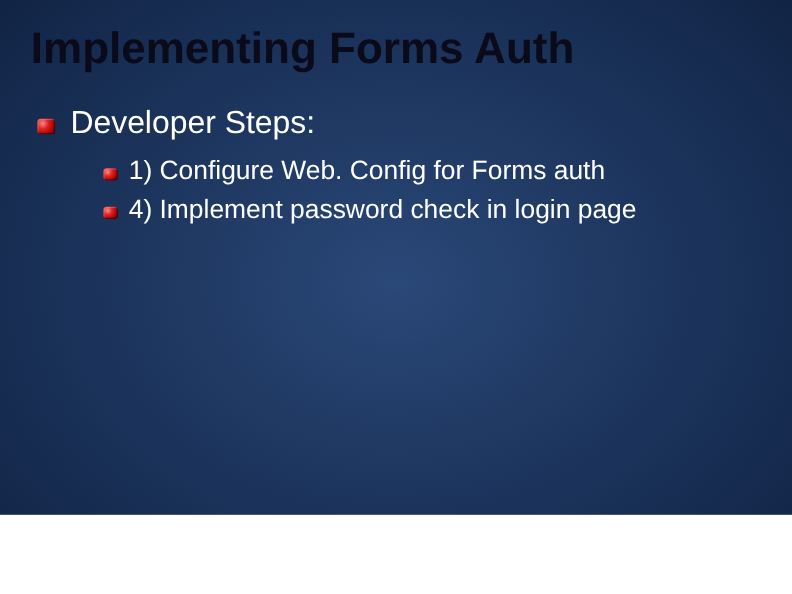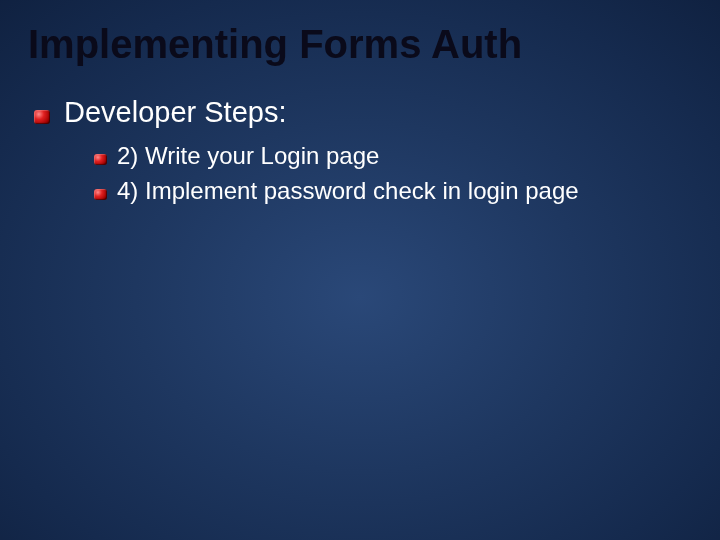--- a/index.html
+++ b/index.html
@@ -5,21 +5,21 @@
   html, body {
     margin: 0;
     padding: 0;
     width: 720px;
     height: 540px;
     overflow: hidden;
     font-family: Arial, Helvetica, sans-serif;
   }
   .slide {
     width: 720px;
-    height: 540px;
+    height: 468px;
     background: radial-gradient(ellipse 900px 700px at 50% 55%,
                 #2a4878 0%,
                 #1e3760 25%,
                 #152a4e 45%,
                 #0d1d3a 65%,
                 #071228 85%,
                 #040b1c 100%);
     position: relative;
     box-sizing: border-box;
   }
@@ -33,21 +33,21 @@
     letter-spacing: 0px;
   }
   .body {
     position: absolute;
     top: 96px;
     left: 34px;
     right: 30px;
   }
   .l1 {
     display: flex;
-    align-items: center;
+    align-items: flex-start;
     margin-bottom: 12px;
   }
   .l1 .bullet {
     flex: 0 0 auto;
     margin-top: 12px;
     margin-right: 14px;
   }
   .l1 .text {
     font-size: 29px;
     color: #ffffff;
@@ -92,21 +92,21 @@
   <div class="body">
 
     <div class="l1">
       <span class="bullet"><span class="rbullet rb-lg"></span></span>
       <span class="text">Developer Steps:</span>
     </div>
 
     <div class="sub">
       <div class="l2">
         <span class="bullet"><span class="rbullet rb-sm"></span></span>
-        <span class="text">2) Write your Login page</span>
+        <span class="text">1) Configure Web. Config for Forms auth</span>
       </div>
       <div class="l2">
         <span class="bullet"><span class="rbullet rb-sm"></span></span>
         <span class="text">4) Implement password check in login page</span>
       </div>
     </div>
 
   </div>
 
 </div>

